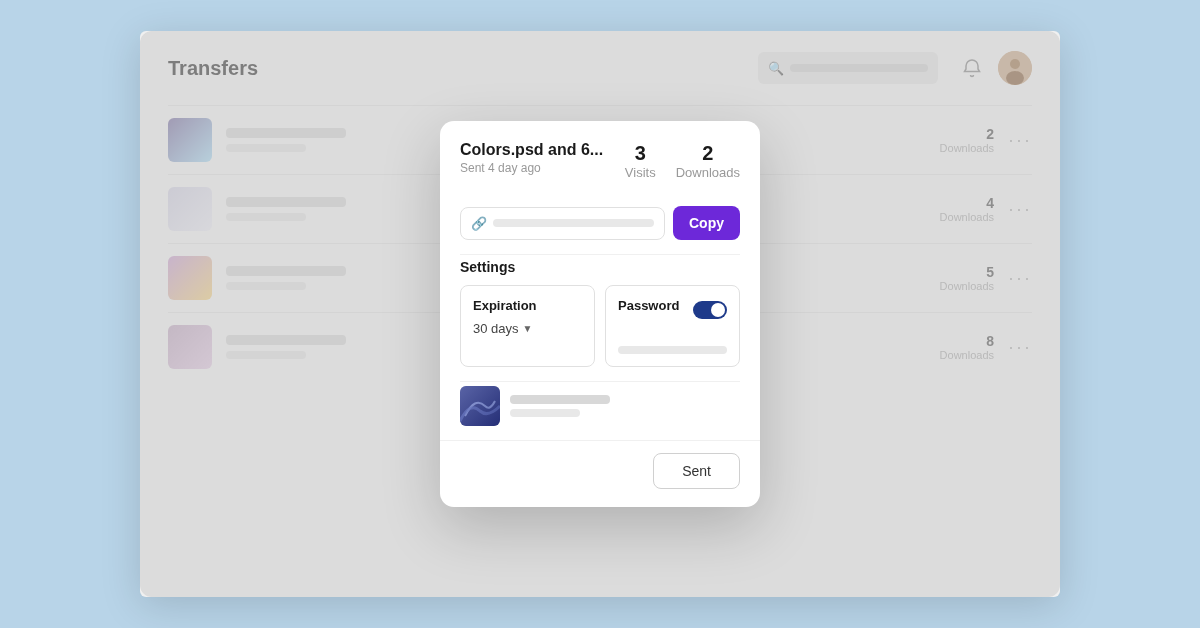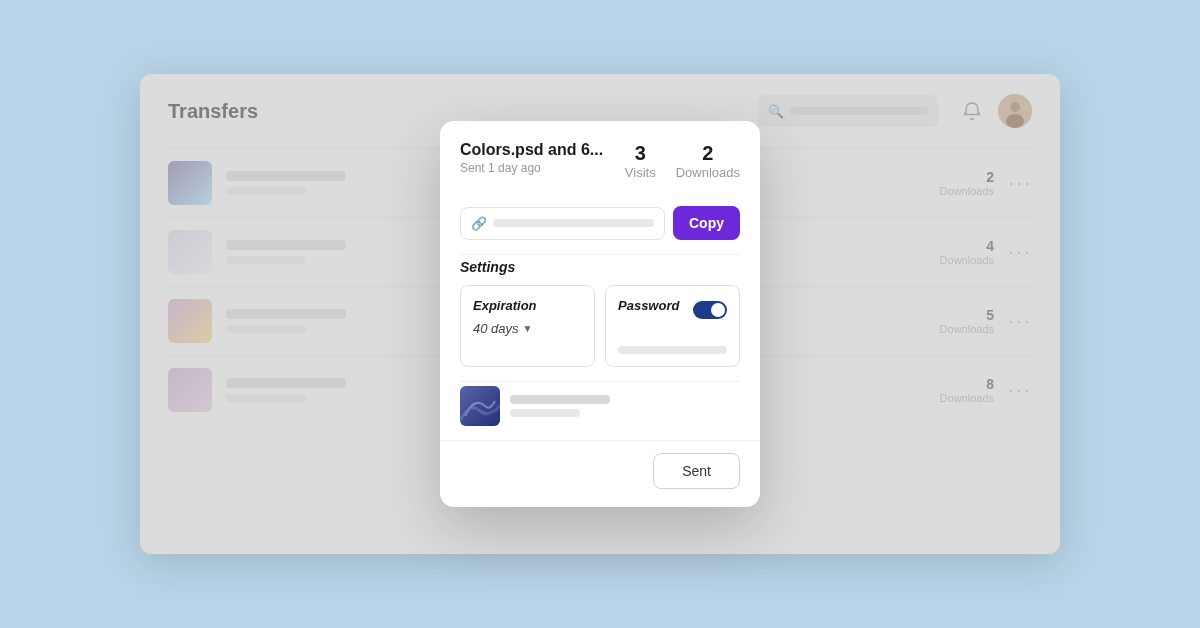--- a/index.html
+++ b/index.html
@@ -11,23 +11,23 @@
       font-family: -apple-system, BlinkMacSystemFont, 'Segoe UI', sans-serif;
       overflow: hidden;
       display: flex;
       align-items: center;
       justify-content: center;
     }
 
     
     .app-bg {
       width: 920px;
-      height: 480px;
+      height: 566px;
       background: #f0f0f0;
-      border-radius: 12px;
+      border-radius: 6px;
       position: relative;
       box-shadow: 0 8px 40px rgba(0,0,0,0.15);
     }
 
     
     .app-header {
       display: flex;
       align-items: center;
       padding: 20px 28px;
       gap: 20px;
@@ -251,21 +251,20 @@
       border: none;
       border-radius: 8px;
       padding: 9px 16px;
       font-size: 14px;
       font-weight: 600;
       cursor: pointer;
     }
 
     .modal-settings-section {
       padding: 4px 20px 14px 20px;
-      font-style: italic;
     }
 
     .settings-label {
       font-size: 14px;
       font-weight: 600;
       color: #1a1a1a;
       margin-bottom: 10px;
     }
 
     .settings-cards {
@@ -481,21 +480,21 @@
     </div>
   </div>
 
   <div class="overlay">
 
     <div class="modal">
 
       <div class="modal-header">
         <div class="modal-title-section">
           <div class="modal-title">Colors.psd and 6...</div>
-          <div class="modal-subtitle">Sent 1 day ago</div>
+          <div class="modal-subtitle">Sent 4 day ago</div>
         </div>
         <div class="modal-stats">
           <div class="modal-stat">
             <div class="modal-stat-value">3</div>
             <div class="modal-stat-label">Visits</div>
           </div>
           <div class="modal-stat">
             <div class="modal-stat-value">2</div>
             <div class="modal-stat-label">Downloads</div>
           </div>
@@ -512,21 +511,21 @@
 
       <div class="modal-divider"></div>
 
       <div class="modal-settings-section">
         <div class="settings-label">Settings</div>
         <div class="settings-cards">
 
           <div class="settings-card">
             <div class="settings-card-label">Expiration</div>
             <div class="expiration-select">
-              <span>40 days</span>
+              <span>30 days</span>
               <span class="chevron">▼</span>
             </div>
           </div>
 
           <div class="settings-card">
             <div class="password-card-header">
               <div class="settings-card-label">Password</div>
               <div class="toggle">
                 <div class="toggle-knob"></div>
               </div>

